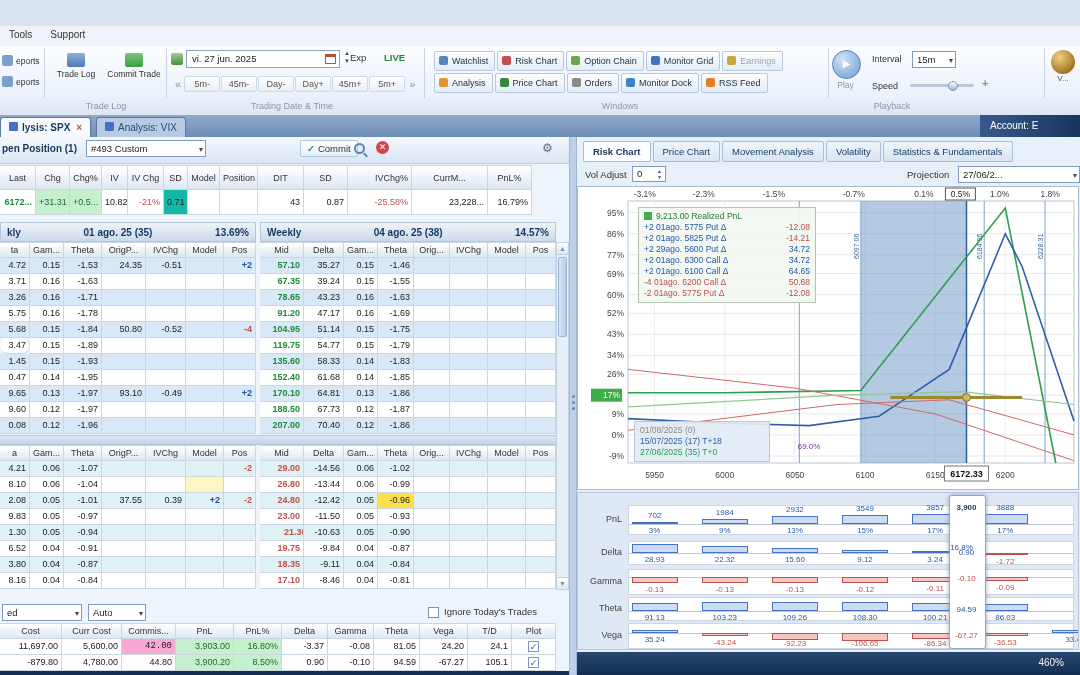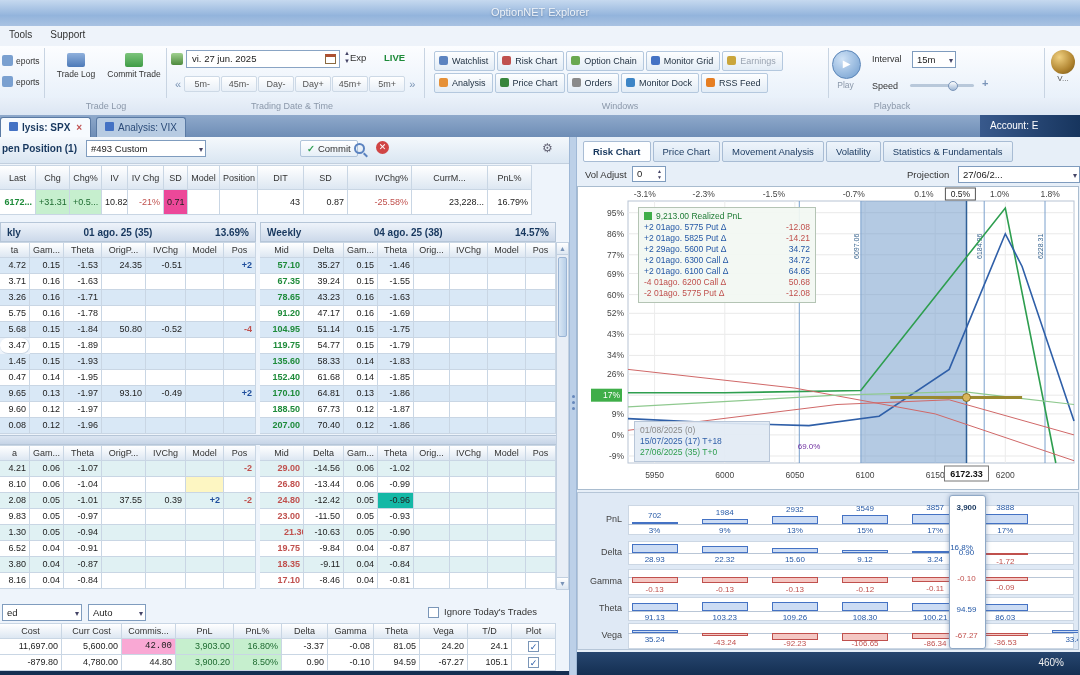--- a/index.html
+++ b/index.html
@@ -93,23 +93,20 @@
   .ghl{position:absolute;background:#fff;border:1px solid #8fa8c6;border-radius:3px;box-shadow:0 0 5px rgba(80,110,150,.55)}
   .ghv{position:absolute;width:35px;text-align:center;font-size:8px;white-space:nowrap}
   .bottombar{left:0;top:515px;width:503px;height:23px;background:linear-gradient(#27466f,#142f52)}
   .zoom{position:absolute;right:16px;top:5px;color:#f0f0f0;font-size:10px}
 </style>
 </head>
 <body>
 
 <div id="root">
 
-  <div class="abs titlebar">
-    <span>OptionNET Explorer</span>
-  </div>
 
   <div class="abs menubar" id="menubar"><span class="menuitem">Tools</span><span class="menuitem">Support</span></div>
 
   <div class="abs toolbar"></div>
   <div class="abs" id="reports-group" style="left:2px;top:51px;width:42px;height:46px">
       <div class="repbtn"><span class="repicon"></span><span>eports</span></div>
       <div class="repbtn"><span class="repicon"></span><span>eports</span></div>
     </div>
   <div class="abs" id="tradelog-group" style="left:48px;top:50px;width:118px;height:46px">
       <div class="vbtn" style="left: 0px;"><span class="ic" style="background: linear-gradient(rgb(143, 176, 220), rgb(77, 122, 184));"></span><span>Trade Log</span></div>
@@ -204,21 +201,21 @@
           <div class="cell hcell" style="width: 64px; text-align: right;">IVChg%</div>
           <div class="cell hcell" style="width: 76px;">CurrM...</div>
           <div class="cell hcell" style="width: 44px;">PnL%</div>
         </div>
         <div class="trow" style="height: 25px; line-height: 24px;">
           <div class="cell" style="width: 36px; background: rgb(255, 255, 255); color: rgb(30, 139, 58); font-weight: bold;">6172...</div>
           <div class="cell" style="width: 34px; background: rgb(198, 239, 206); color: rgb(30, 107, 48);">+31.31</div>
           <div class="cell" style="width: 32px; background: rgb(198, 239, 206); color: rgb(30, 107, 48);">+0.5...</div>
           <div class="cell" style="width: 26px; background: rgb(255, 255, 255);">10.82</div>
           <div class="cell" style="width: 36px; background: rgb(255, 255, 255); color: rgb(192, 80, 77);">-21%</div>
-          <div class="cell" style="width: 24px; background: #ec4899;">0.71</div>
+          <div class="cell" style="width: 24px; background: #14b8a6;">0.71</div>
           <div class="cell" style="width: 32px; background: rgb(255, 255, 255);"></div>
           <div class="cell" style="width: 38px; background: rgb(255, 255, 255);"></div>
           <div class="cell" style="width: 46px; background: rgb(255, 255, 255);">43</div>
           <div class="cell" style="width: 44px; background: rgb(255, 255, 255);">0.87</div>
           <div class="cell" style="width: 64px; background: rgb(255, 255, 255); color: rgb(192, 80, 77);">-25.58%</div>
           <div class="cell" style="width: 76px; background: rgb(255, 255, 255);">23,228...</div>
           <div class="cell" style="width: 44px; background: rgb(255, 255, 255);">16.79%</div>
         </div>
       </div>
 
@@ -579,21 +576,21 @@
           <div class="cell" style="width: 36px; background: rgb(255, 255, 255);">-0.99</div>
           <div class="cell" style="width: 36px; background: rgb(255, 255, 255);"></div>
           <div class="cell" style="width: 38px; background: rgb(255, 255, 255);"></div>
           <div class="cell" style="width: 38px; background: rgb(255, 255, 255);"></div>
           <div class="cell" style="width: 30px; background: rgb(255, 255, 255);"></div>
         </div>
         <div class="trow">
           <div class="cell" style="width: 44px; background: rgb(224, 241, 243); color: rgb(192, 80, 77); font-weight: bold;">24.80</div>
           <div class="cell" style="width: 40px; background: rgb(224, 241, 243);">-12.42</div>
           <div class="cell" style="width: 34px; background: rgb(224, 241, 243);">0.05</div>
-          <div class="cell" style="width: 36px; background: #14b8a6;">-0.96</div>
+          <div class="cell" style="width: 36px; background: #fde047;">-0.96</div>
           <div class="cell" style="width: 36px; background: rgb(224, 241, 243);"></div>
           <div class="cell" style="width: 38px; background: rgb(224, 241, 243);"></div>
           <div class="cell" style="width: 38px; background: rgb(224, 241, 243);"></div>
           <div class="cell" style="width: 30px; background: rgb(224, 241, 243);"></div>
         </div>
         <div class="trow">
           <div class="cell" style="width: 44px; background: rgb(255, 255, 255); color: rgb(192, 80, 77); font-weight: bold;">23.00</div>
           <div class="cell" style="width: 40px; background: rgb(255, 255, 255);">-11.50</div>
           <div class="cell" style="width: 34px; background: rgb(255, 255, 255);">0.05</div>
           <div class="cell" style="width: 36px; background: rgb(255, 255, 255);">-0.93</div>

